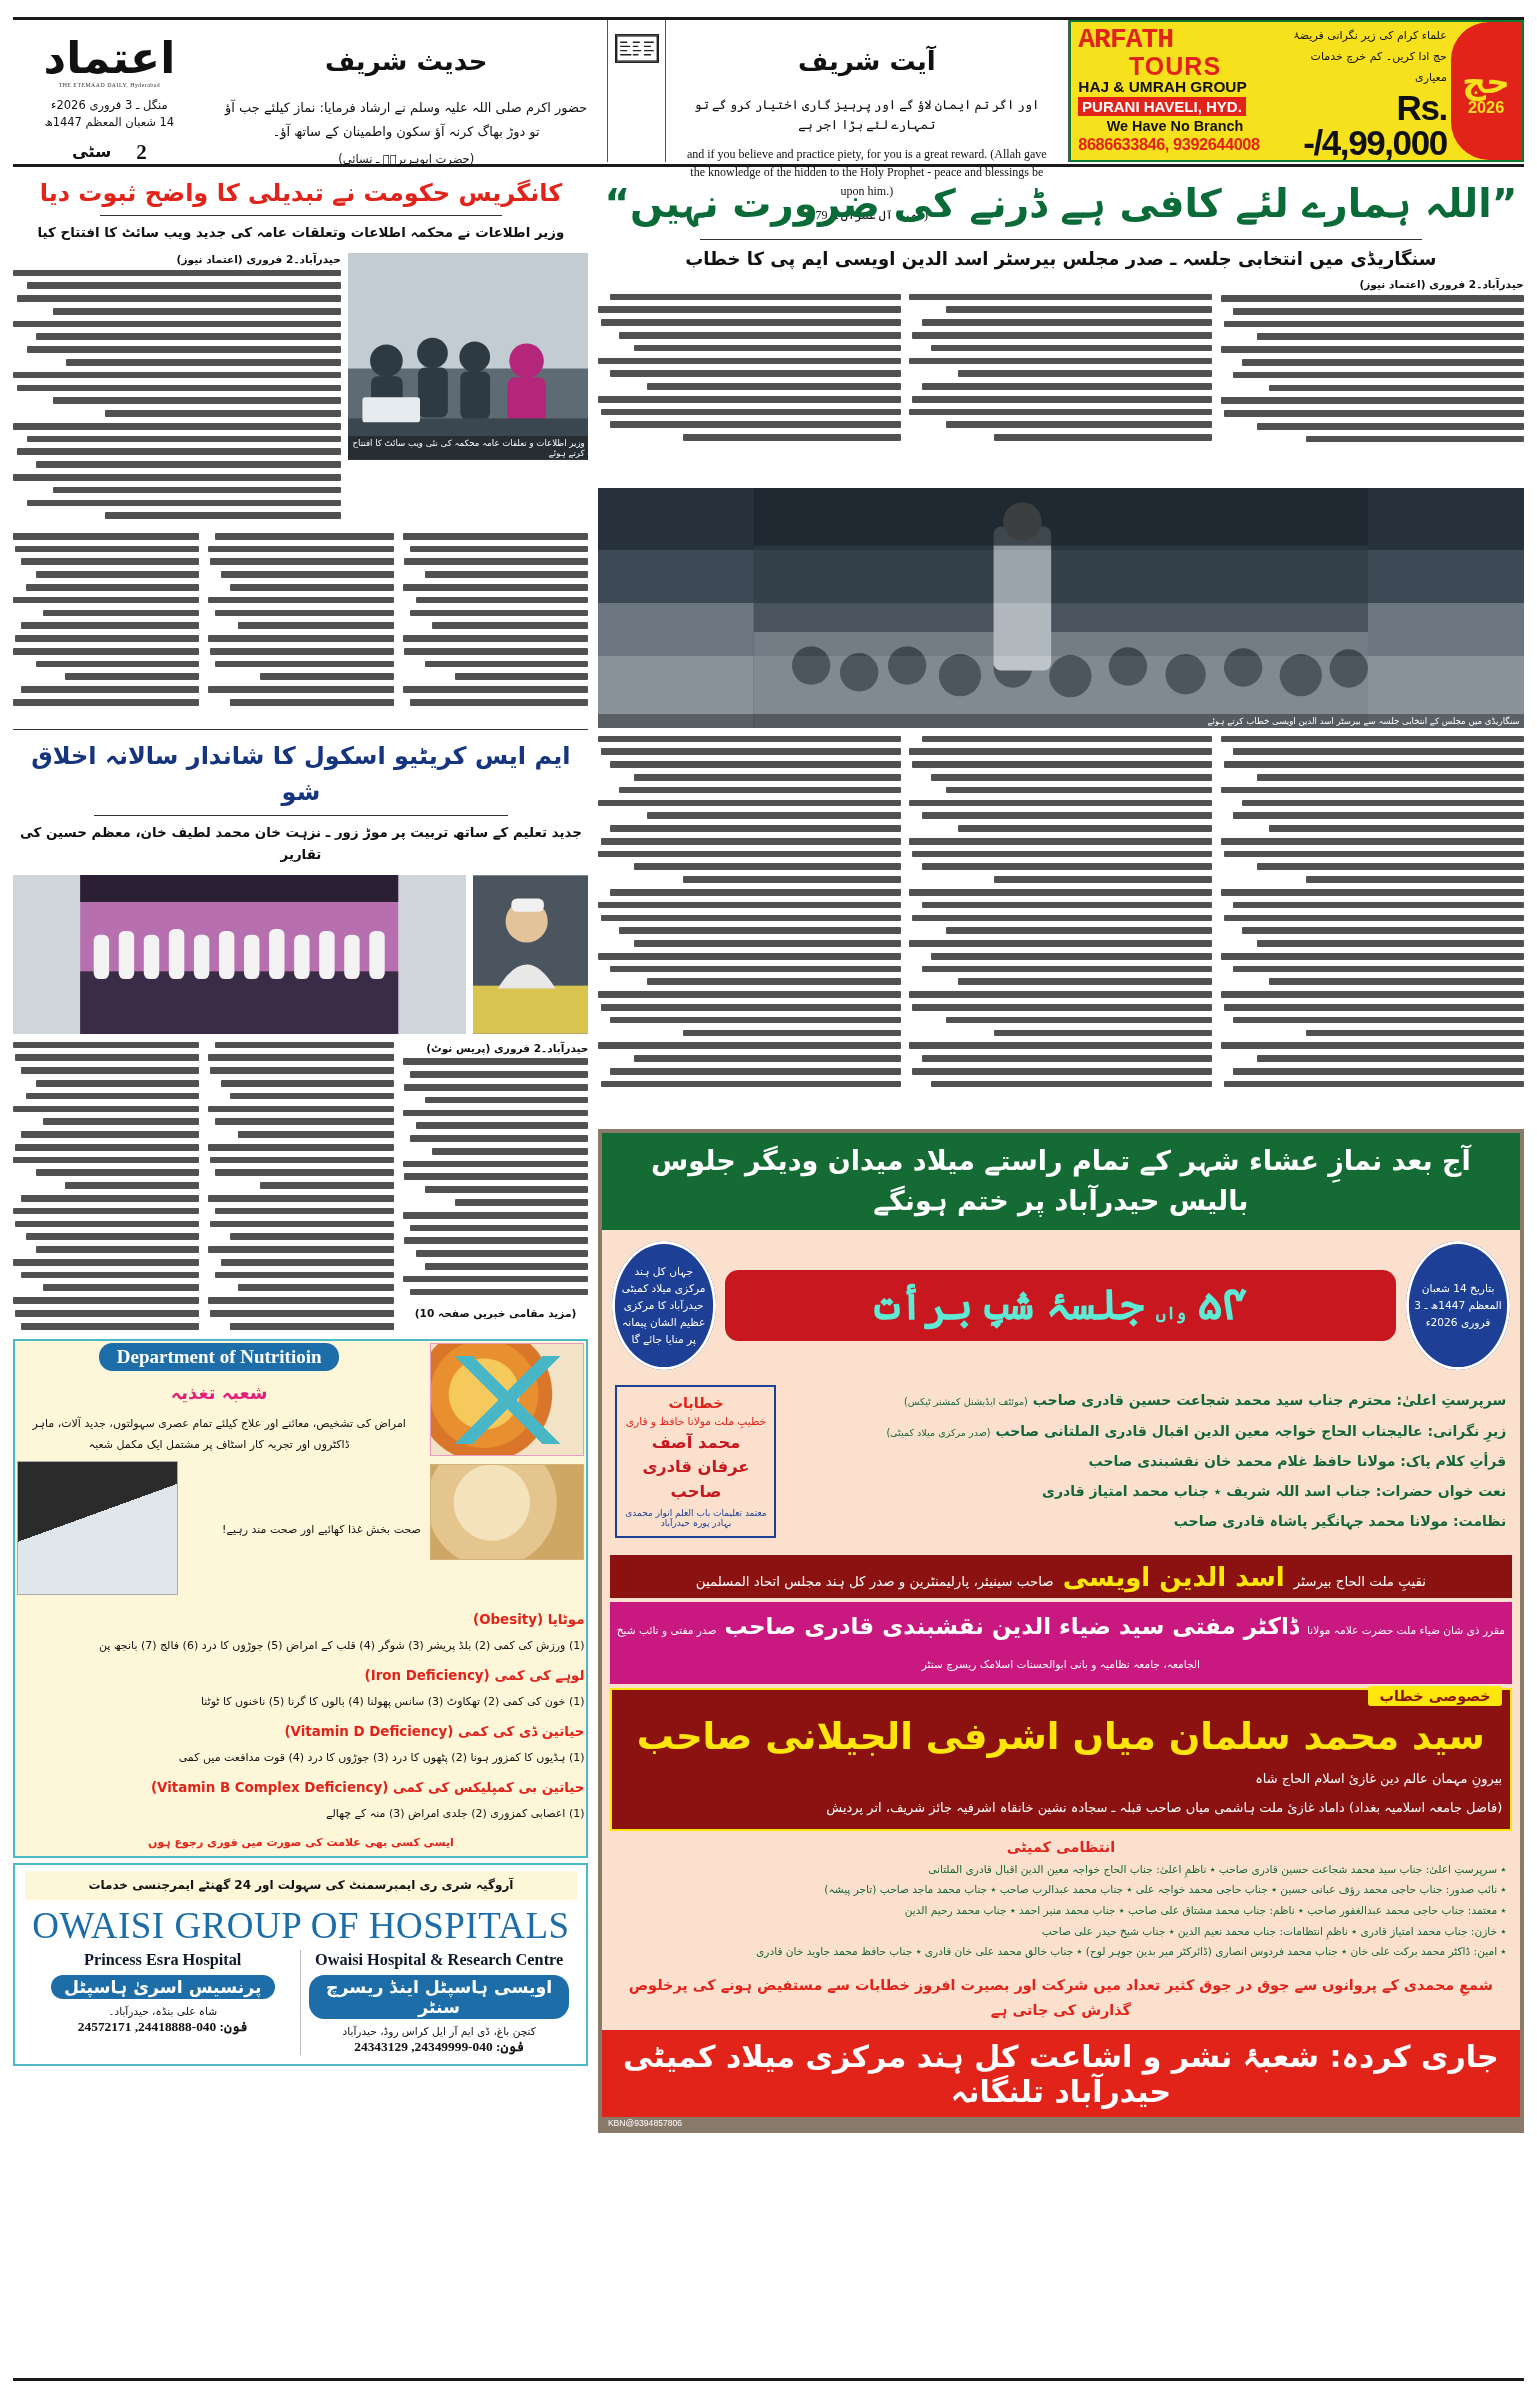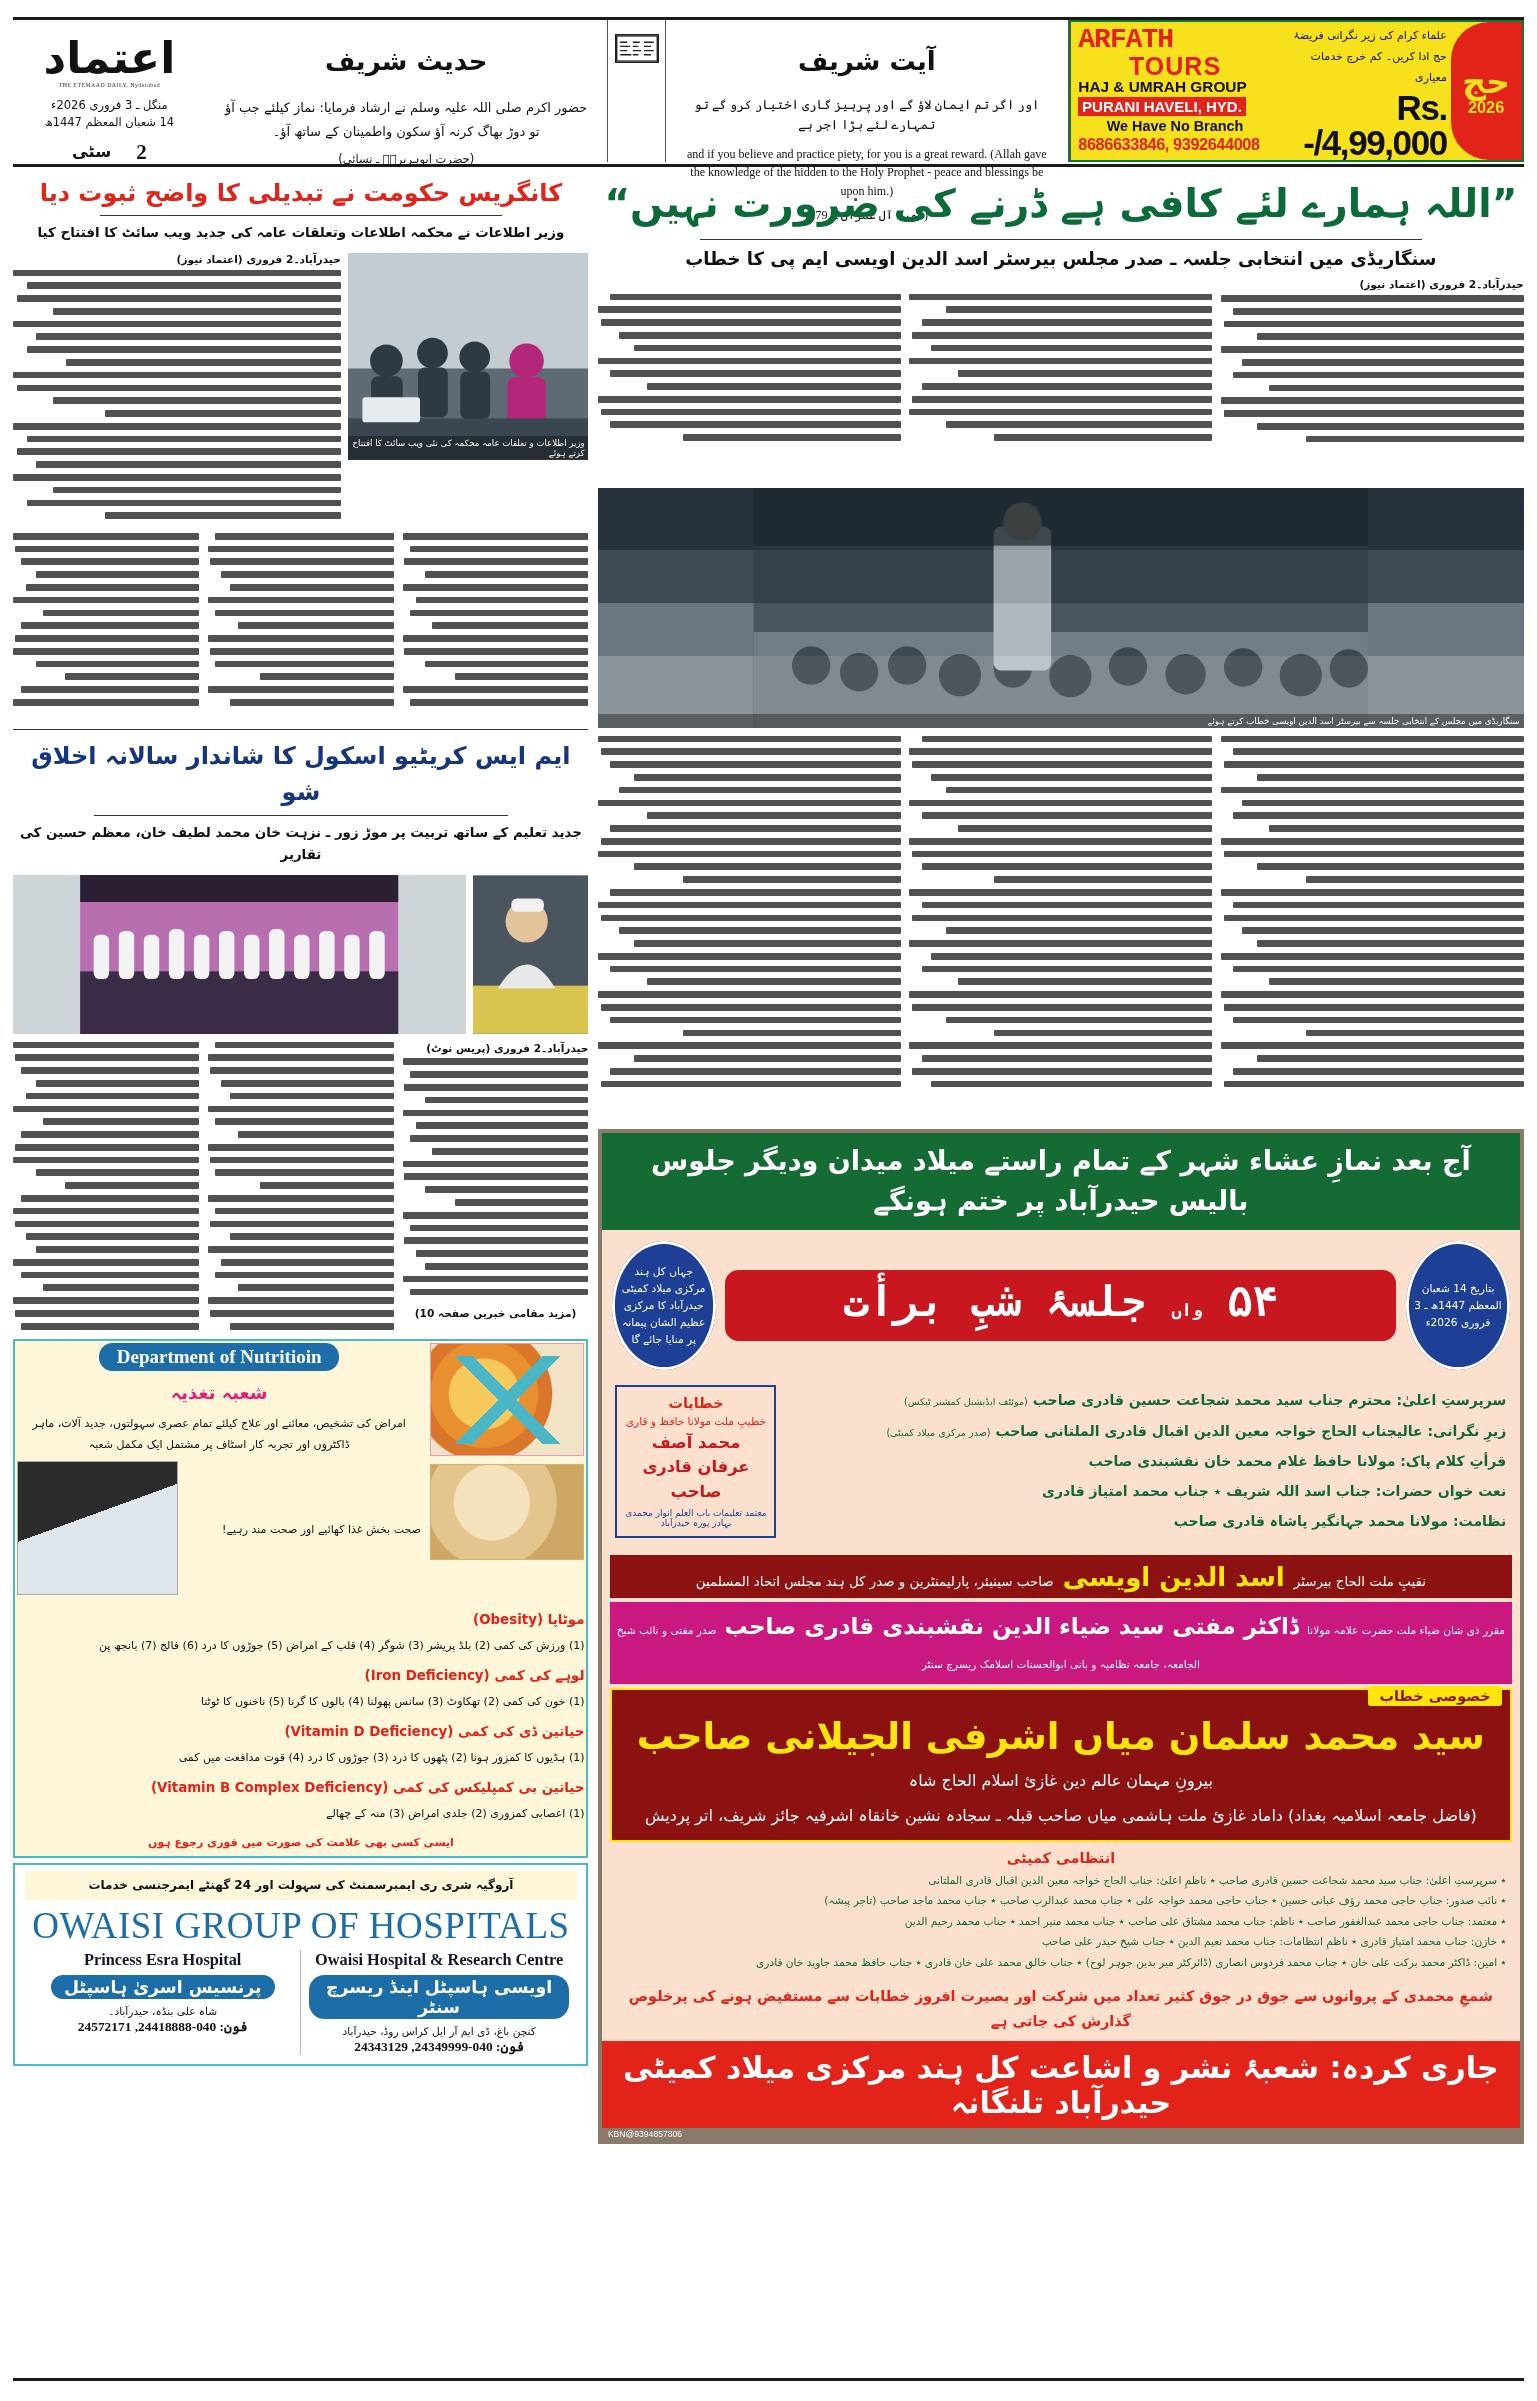--- a/index.html
+++ b/index.html
@@ -142,22 +142,22 @@
   .jalsa { border:4.8px solid #8a7a6a; background:#fbe0cd; margin-top:9.6px; }
   .jalsa .greenband { background:#146b34; color:#fff; font-family:"DejaVu Sans", sans-serif;
                       font-weight:bold; font-size:27px; text-align:center; direction:rtl;
                       padding:7.7px 5.8px; line-height:1.5; }
   .jalsa .hero { position:relative; padding:11.5px 9.6px 5.8px; display:flex; align-items:center;
                  justify-content:center; gap:9.6px; }
   .jalsa .seal { width:104px; height:129px; border-radius:50%; background:#1d3f96; color:#fff;
                  display:flex; align-items:center; justify-content:center; text-align:center;
                  font-family:"DejaVu Sans", sans-serif; font-size:10.6px; direction:rtl;
                  line-height:1.6; padding:7.7px; box-shadow:0 0 0 2.9px #fff inset; flex:none; }
-  .jalsa .redplate { flex:1; background:#c8171e; color:#ffffff; border-radius:13.4px; padding:9.6px 7.7px;
-                     text-align:center; font-family:Liberation Mono, monospace; font-weight:bold;
+  .jalsa .redplate { flex:1; background:#c8171e; color:#5eead4; border-radius:13.4px; padding:9.6px 7.7px;
+                     text-align:center; font-family:Liberation Sans, sans-serif; font-weight:bold;
                      font-size:42px; direction:rtl; line-height:1.25; }
   .jalsa .list { padding:9.6px 13.4px 5.8px; direction:rtl; }
   .jalsa .li { color:#14663a; font-family:"DejaVu Sans", sans-serif; font-size:14px;
                font-weight:bold; line-height:2.15; }
   .jalsa .li .tiny { font-size:9.6px; font-weight:normal; }
   .jalsa .khitab { float:left; width:161px; border:2.9px solid #1d3f96; background:#fbe0cd;
                    margin:0 11.5px 7.7px 0; padding:7.7px 5.8px; text-align:center; }
   .jalsa .khitab .k1 { color:#e2231a; font-family:"DejaVu Sans", sans-serif; font-weight:bold; font-size:14.4px; }
   .jalsa .khitab .k2 { color:#e2231a; font-family:"DejaVu Sans", sans-serif; font-size:10.6px; margin-top:3.8px;}
   .jalsa .khitab .k3 { color:#c8171e; font-family:"DejaVu Sans", sans-serif; font-weight:bold;
@@ -170,22 +170,22 @@
   .jalsa .pinkband { background:#c9187f; color:#fff; font-family:"DejaVu Sans", sans-serif;
                      font-weight:bold; font-size:23px; text-align:center; direction:rtl;
                      padding:6.7px 5.8px; margin:3.8px 7.7px; line-height:1.5; }
   .jalsa .pinkband .w { font-size:10.6px; font-weight:normal; }
   .jalsa .khususi { background:#8c1212; margin:3.8px 7.7px; padding:9.6px 7.7px; position:relative; border:2.9px solid #ffe60a;}
   .jalsa .khususi .tag { position:absolute; top:-3.8px; right:7.7px; background:#ffe60a; color:#8c1212;
                          font-family:"DejaVu Sans", sans-serif; font-weight:bold; font-size:14.4px;
                          padding:1.9px 11.5px; border-radius:2.9px; }
   .jalsa .khususi .nm { color:#ffe60a; font-family:"DejaVu Sans", sans-serif; font-weight:bold;
                         font-size:37px; text-align:center; direction:rtl; margin-top:13.4px; line-height:1.3;}
-  .jalsa .khususi .sub{ color:#fff; font-family:"DejaVu Sans", sans-serif; font-size:16px;
-                        text-align:center; direction:rtl; margin-top:5.8px; line-height:1.8;}
+  .jalsa .khususi .sub{ color:#fff; font-family:"DejaVu Sans", sans-serif; font-size:13px;
+                        text-align:right; direction:rtl; margin-top:5.8px; line-height:1.8;}
   .jalsa .cmte { text-align:center; color:#e2231a; font-family:"DejaVu Sans", sans-serif;
                  font-weight:bold; font-size:14.4px; direction:rtl; margin-top:7.7px; }
   .jalsa .cmtelist { padding:3.8px 13.4px; direction:rtl; }
   .jalsa .cm { color:#14663a; font-family:"DejaVu Sans", sans-serif; font-size:10.6px; line-height:1.95; }
   .jalsa .appeal { color:#e2231a; font-family:"DejaVu Sans", sans-serif; font-weight:bold;
                    font-size:14.4px; text-align:center; direction:rtl; padding:7.7px 11.5px; line-height:1.7;}
   .jalsa .redfooter { background:#e2231a; color:#fff; font-family:"DejaVu Sans", sans-serif;
                       font-weight:bold; font-size:30px; text-align:center; direction:rtl;
                       padding:8.6px 5.8px; }
   .jalsa .kbn { background:#8a7a6a; color:#fff; font-family:"Liberation Sans", sans-serif;

